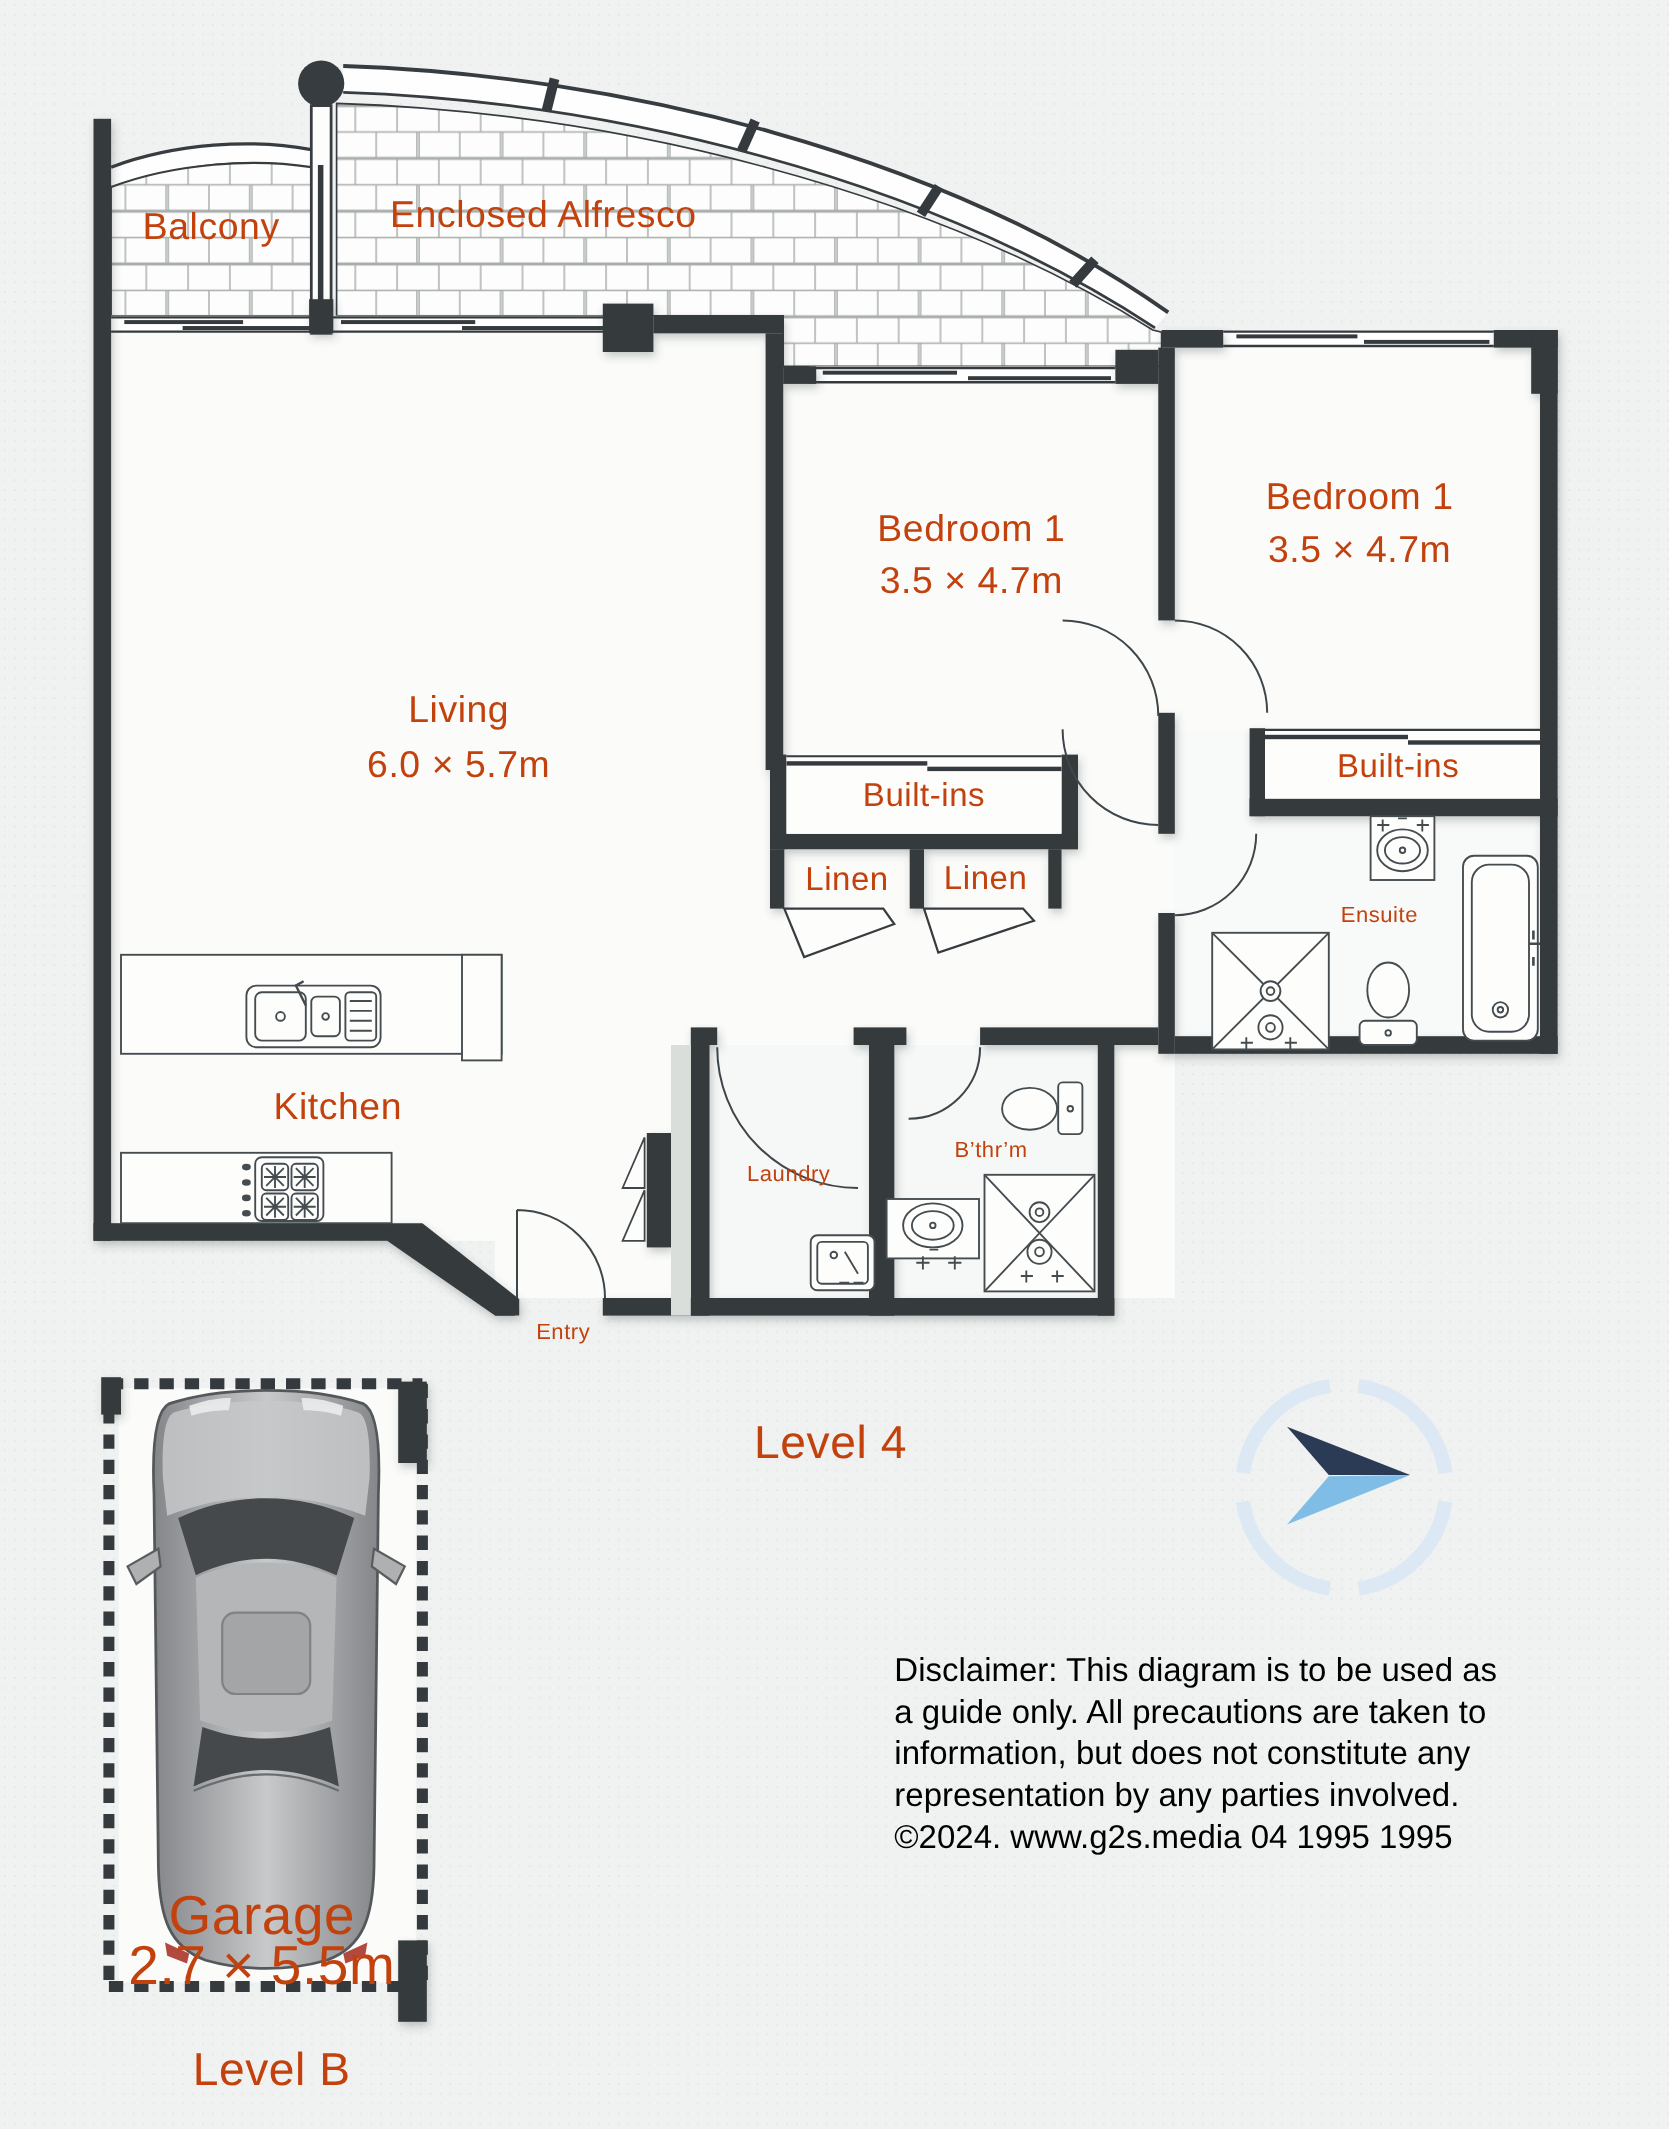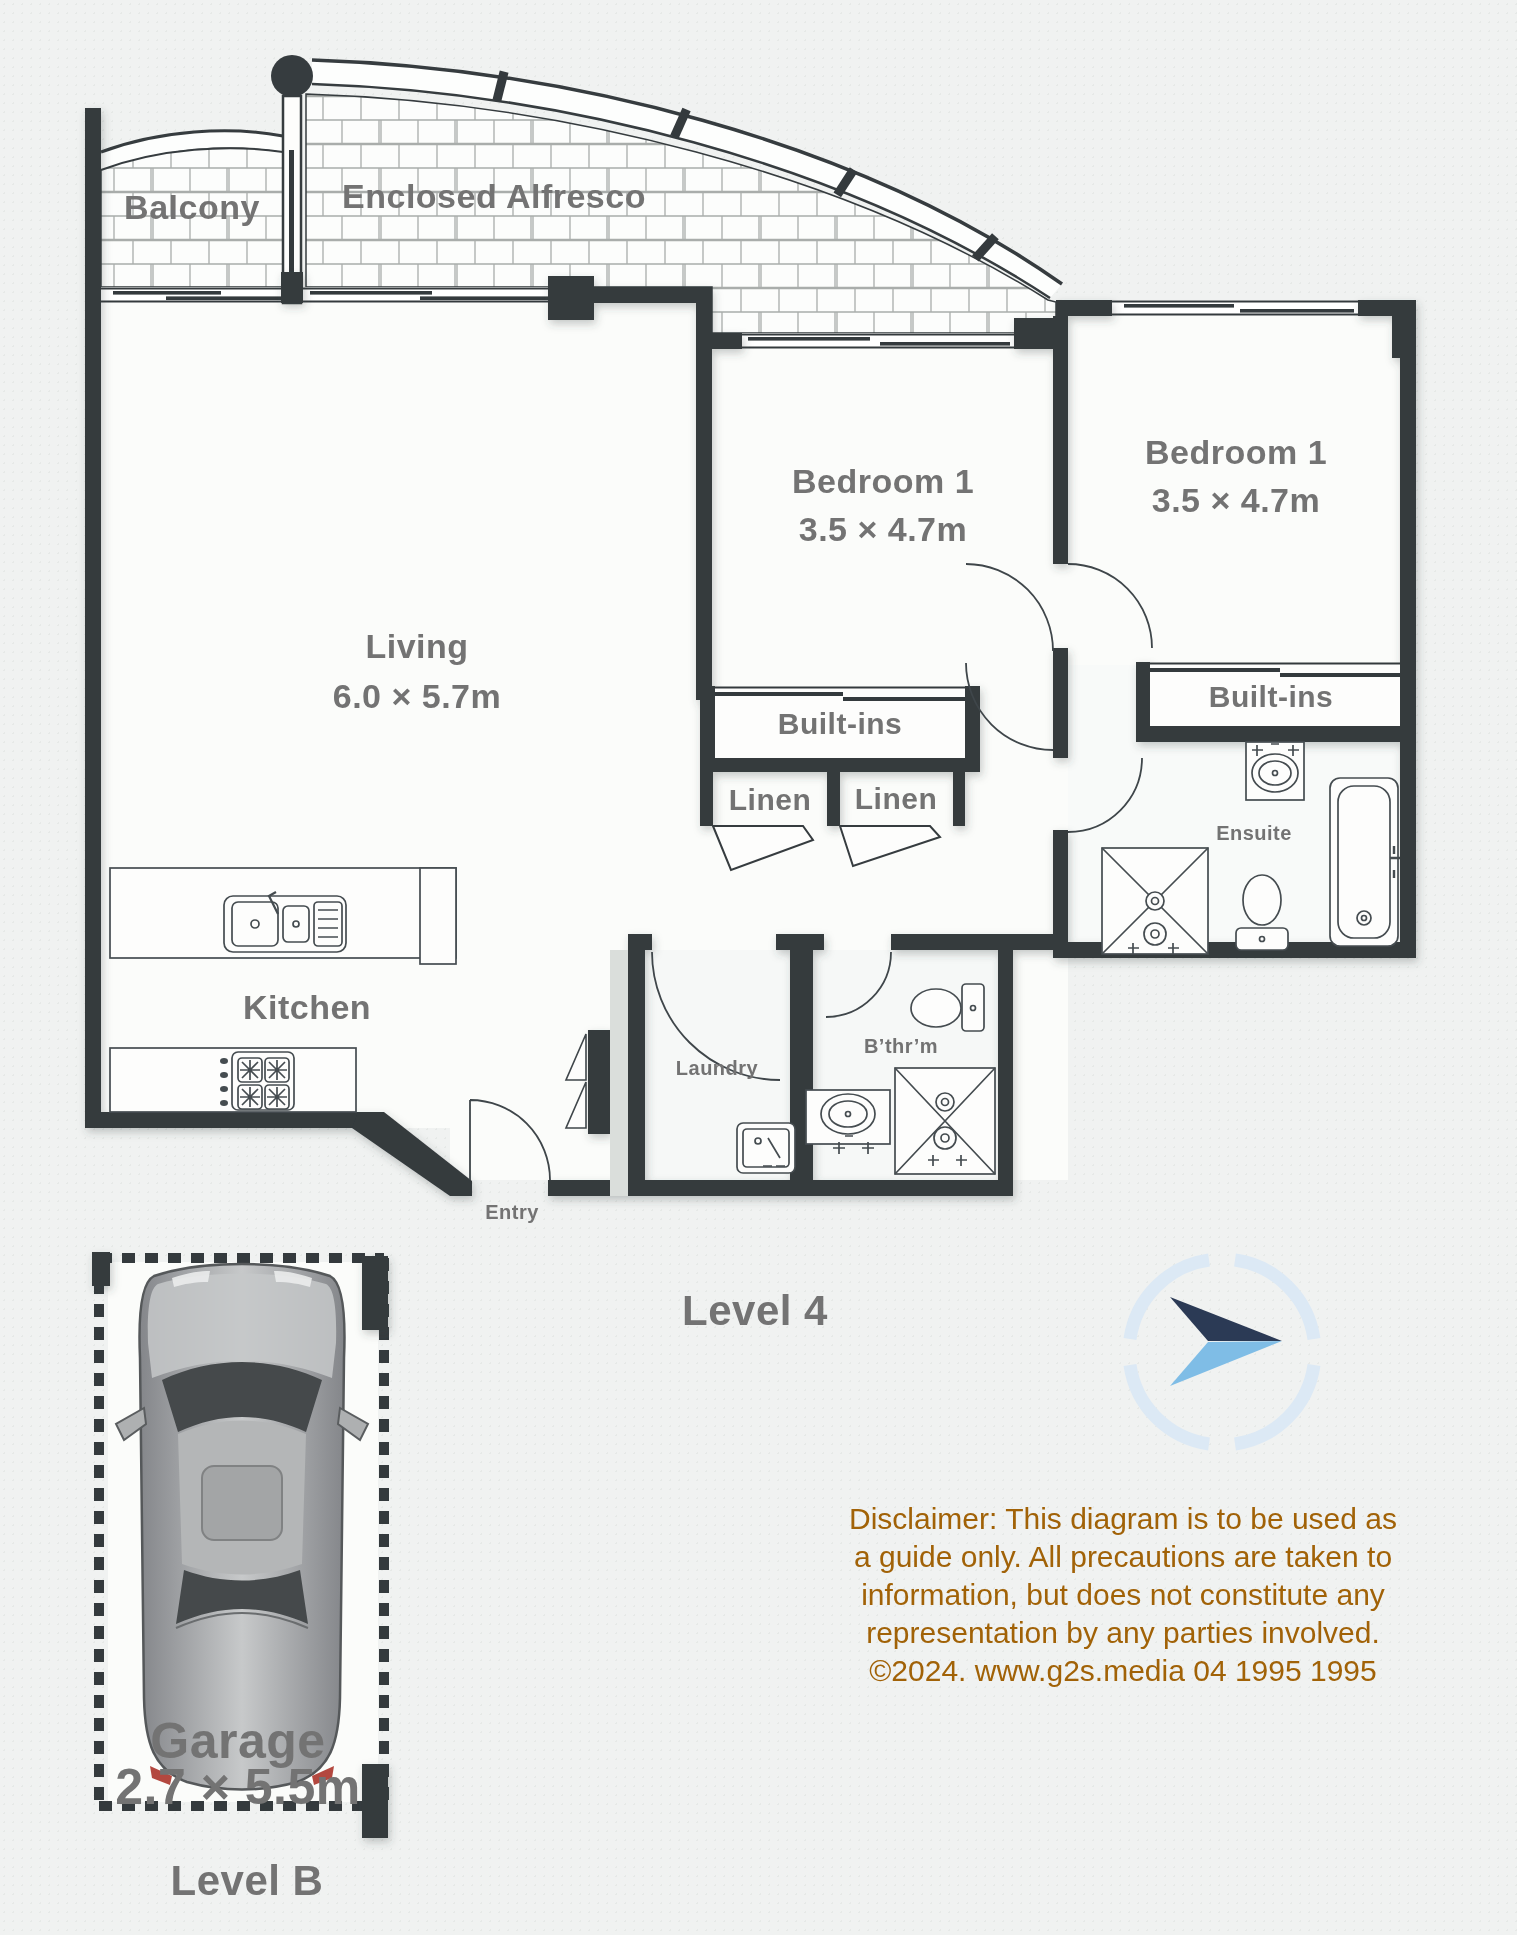--- a/index.html
+++ b/index.html
@@ -7,27 +7,27 @@
     width:1517px;height:1935px;position:relative;overflow:hidden;
     background-color:#f0f2f1;
     background-image:radial-gradient(#e6e9e7 1px, transparent 1px);
     background-size:9px 9px;
     font-family:"Liberation Sans", sans-serif;
   }
   #stage{position:absolute;left:0;top:0;width:1517px;height:1935px;}
   svg{position:absolute;left:0;top:0;}
   .lbl{
     position:absolute;transform:translate(-50%,-50%);
-    color:#737373;font-weight:700;white-space:nowrap;letter-spacing:.5px;
+    color:#c2410c;font-weight:400;white-space:nowrap;letter-spacing:.5px;
   }
   .s30{font-size:30px}.s32{font-size:20px}.s34{font-size:34px}
   .s38{font-size:50px}.s42{font-size:42px}
   #disclaimer{
     position:absolute;left:813px;top:1500px;width:620px;
-    color:#a16207;font-size:30px;line-height:38px;font-weight:400;text-align:center;
+    color:#000000;font-size:30px;line-height:38px;font-weight:400;
   }
 </style>
 </head>
 <body>
 
 <div id="stage">
 
 <svg width="1517" height="1935" viewBox="0 0 1517 1935">
   <defs>
     <pattern id="brick" width="76" height="48" patternUnits="userSpaceOnUse">

